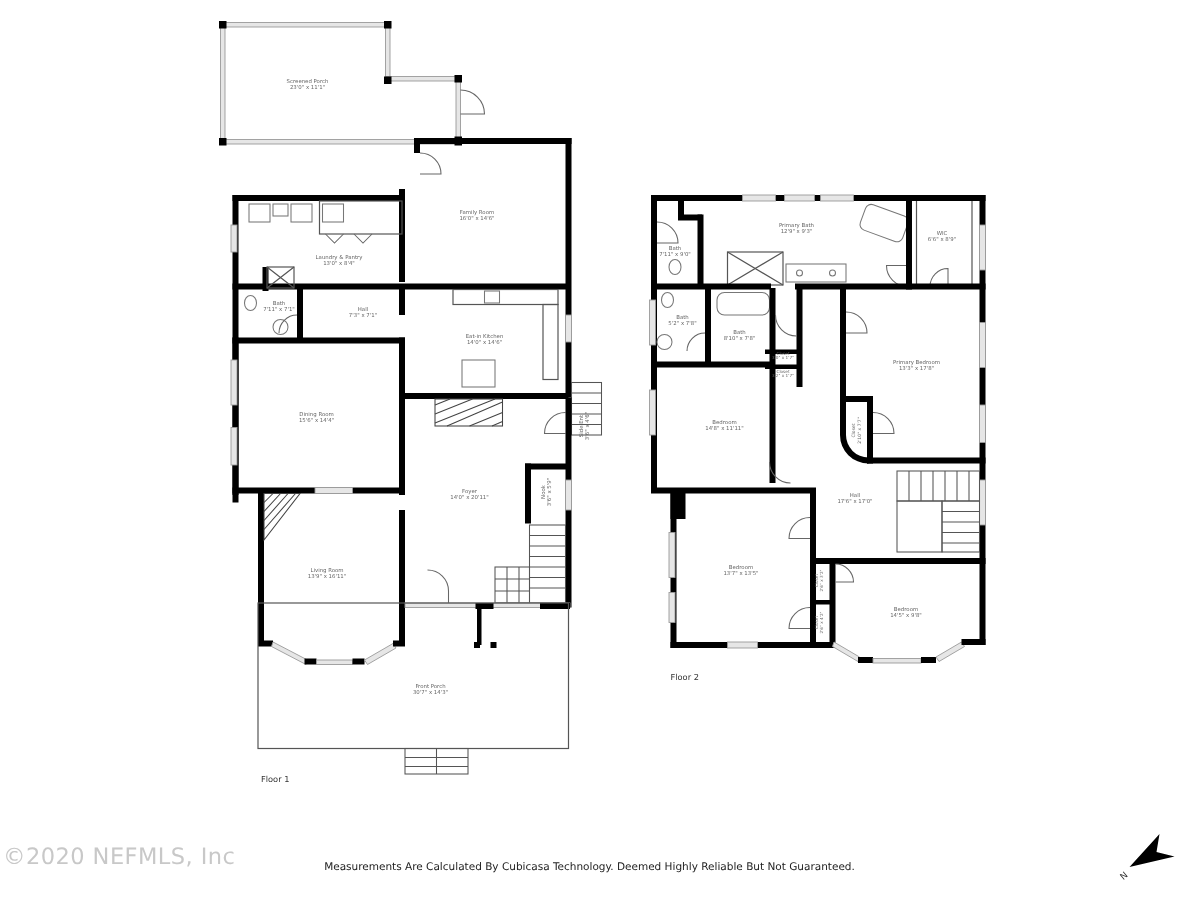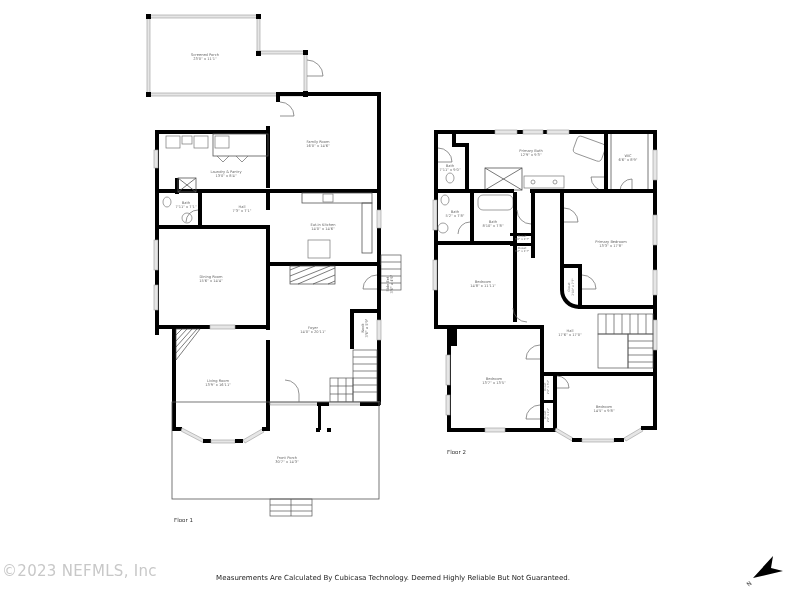--- a/index.html
+++ b/index.html
@@ -334,19 +334,19 @@
     <span>2'6" x 4'2"</span>
   </div>
 <div class="room-label" style="left:604px;top:409px">
     <span>Bedroom</span>
     <span>14'5" x 9'8"</span>
   </div>
 
 <div class="floor-label" style="left:174px;top:517px">Floor 1</div>
 <div class="floor-label" style="left:447px;top:449px">Floor 2</div>
 
-<div class="copyright">©2023 NEFMLS, Inc</div>
+<div class="copyright">©2020 NEFMLS, Inc</div>
 <div class="disclaimer">Measurements Are Calculated By Cubicasa Technology. Deemed Highly Reliable But Not Guaranteed.</div>
 
 <svg class="north" viewBox="0 0 40 36" xmlns="http://www.w3.org/2000/svg">
   <path d="M8,26 L28,4 L26,16 L38,19 Z" fill="#000"></path>
   <text x="2" y="34" font-size="6" fill="#333" transform="rotate(-40 4 32)" font-family="DejaVu Sans, sans-serif">N</text>
 </svg>
 
 </body></html>

